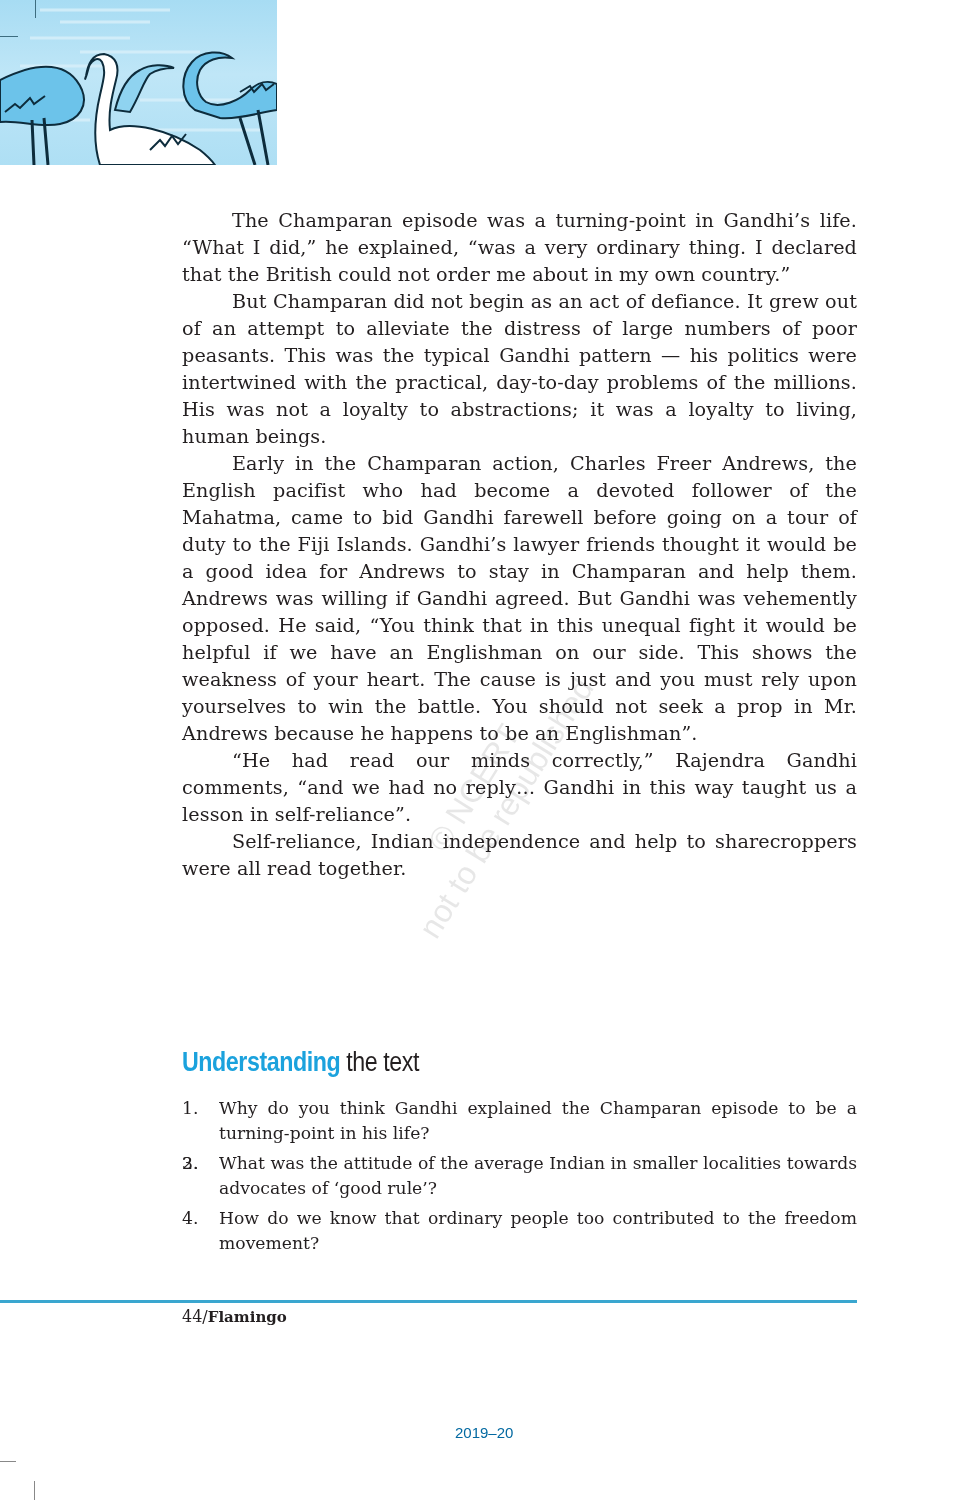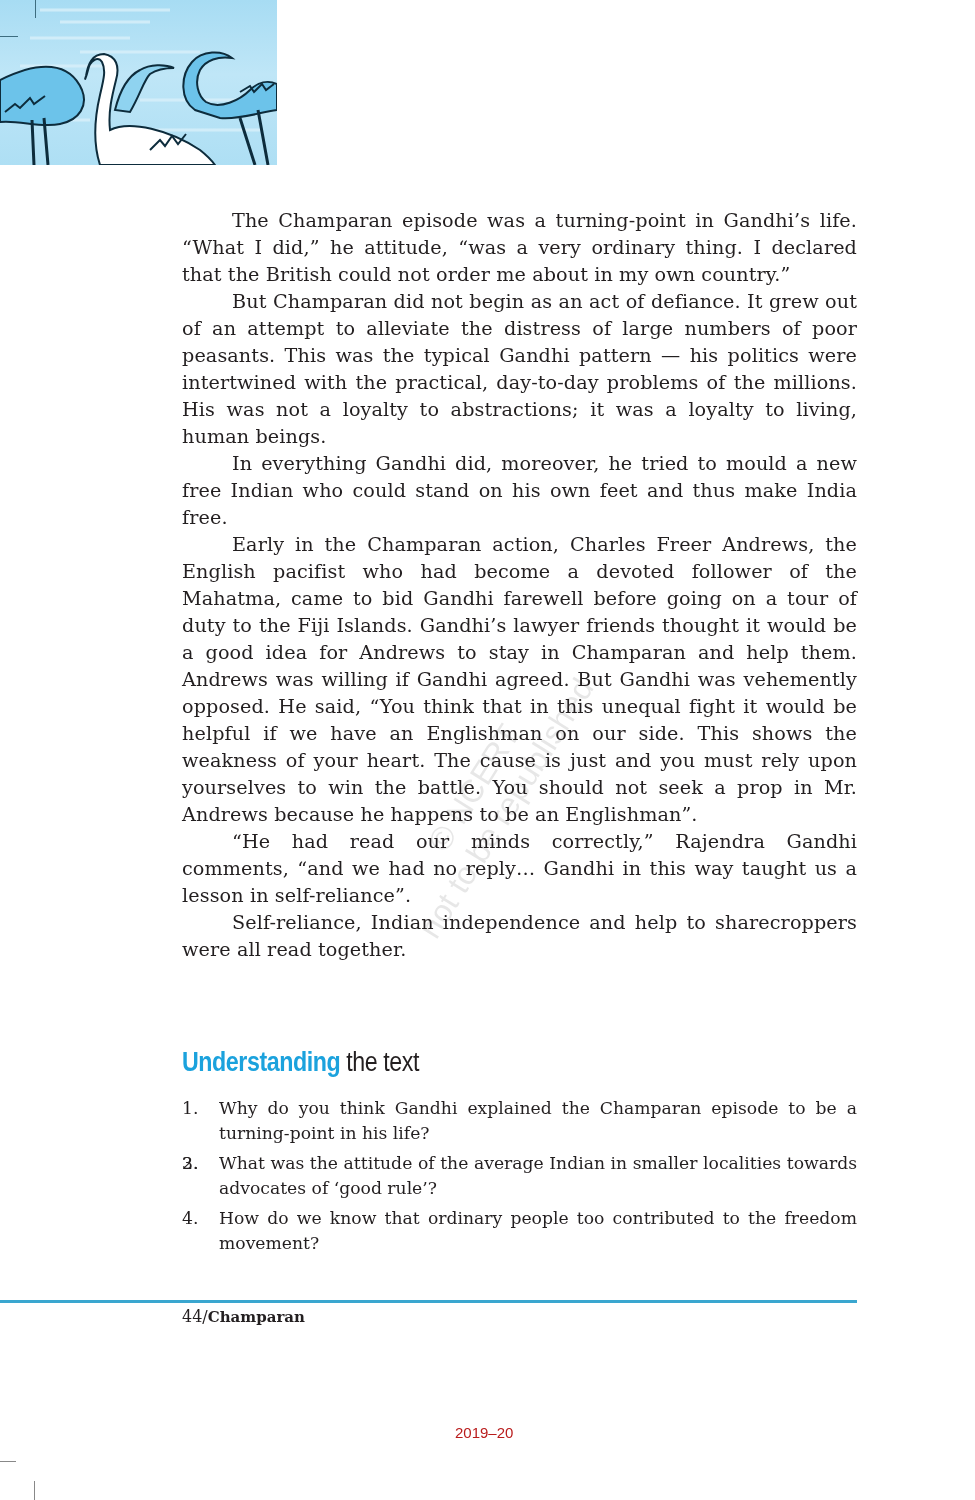--- a/index.html
+++ b/index.html
@@ -109,21 +109,21 @@
     .footer-book {
       font-weight: bold;
       font-size: 15px;
     }
     .year {
       position: absolute;
       left: 455px;
       top: 1424px;
       font-family: "Liberation Sans", sans-serif;
       font-size: 15px;
-      color: #b91c1c;
+      color: #0369a1;
     }
     .watermark {
       position: absolute;
       left: 270px;
       top: 760px;
       width: 440px;
       transform: rotate(-58deg);
       transform-origin: center center;
       font-family: "Liberation Sans", sans-serif;
       color: rgba(120, 120, 120, 0.18);
@@ -168,23 +168,22 @@
 
 <div class="crop-mark crop-h"></div>
 <div class="crop-mark crop-v"></div>
 
 <div class="watermark">
   <div>© NCERT</div>
   <div>not to be republished</div>
 </div>
 
 <div class="content">
-  <p class="para">The Champaran episode was a turning-point in Gandhi’s life. “What I did,” he attitude, “was a very ordinary thing. I declared that the British could not order me about in my own country.”</p>
+  <p class="para">The Champaran episode was a turning-point in Gandhi’s life. “What I did,” he explained, “was a very ordinary thing. I declared that the British could not order me about in my own country.”</p>
   <p class="para">But Champaran did not begin as an act of defiance. It grew out of an attempt to alleviate the distress of large numbers of poor peasants. This was the typical Gandhi pattern — his politics were intertwined with the practical, day-to-day problems of the millions. His was not a loyalty to abstractions; it was a loyalty to living, human beings.</p>
-  <p class="para">In everything Gandhi did, moreover, he tried to mould a new free Indian who could stand on his own feet and thus make India free.</p>
   <p class="para">Early in the Champaran action, Charles Freer Andrews, the English pacifist who had become a devoted follower of the Mahatma, came to bid Gandhi farewell before going on a tour of duty to the Fiji Islands. Gandhi’s lawyer friends thought it would be a good idea for Andrews to stay in Champaran and help them. Andrews was willing if Gandhi agreed. But Gandhi was vehemently opposed. He said, “You think that in this unequal fight it would be helpful if we have an Englishman on our side. This shows the weakness of your heart. The cause is just and you must rely upon yourselves to win the battle. You should not seek a prop in Mr. Andrews because he happens to be an Englishman”.</p>
   <p class="para">“He had read our minds correctly,” Rajendra Gandhi comments, “and we had no reply… Gandhi in this way taught us a lesson in self-reliance”.</p>
   <p class="para">Self-reliance, Indian independence and help to sharecroppers were all read together.</p>
 </div>
 
 <div class="section-heading">
   <span class="heading-accent" style="color: rgb(27, 162, 221);">Understanding</span><span class="heading-rest"> the text</span>
 </div>
 
 <ol class="questions">
@@ -200,19 +199,19 @@
     <span>What was the attitude of the average Indian in smaller localities towards advocates of ‘good rule’?</span>
   </li>
   <li class="question">
     <span class="q-num">4.</span>
     <span>How do we know that ordinary people too contributed to the freedom movement?</span>
   </li>
 </ol>
 
 <div class="rule" style="background: rgb(58, 166, 207);"></div>
 <div class="footer">
-  <span>44/</span><span class="footer-book">Champaran</span>
+  <span>44/</span><span class="footer-book">Flamingo</span>
 </div>
 
 <div class="year">2019–20</div>
 
 <div class="crop-mark crop-h-bottom"></div>
 <div class="crop-mark crop-v-bottom"></div>
 
 </body></html>

